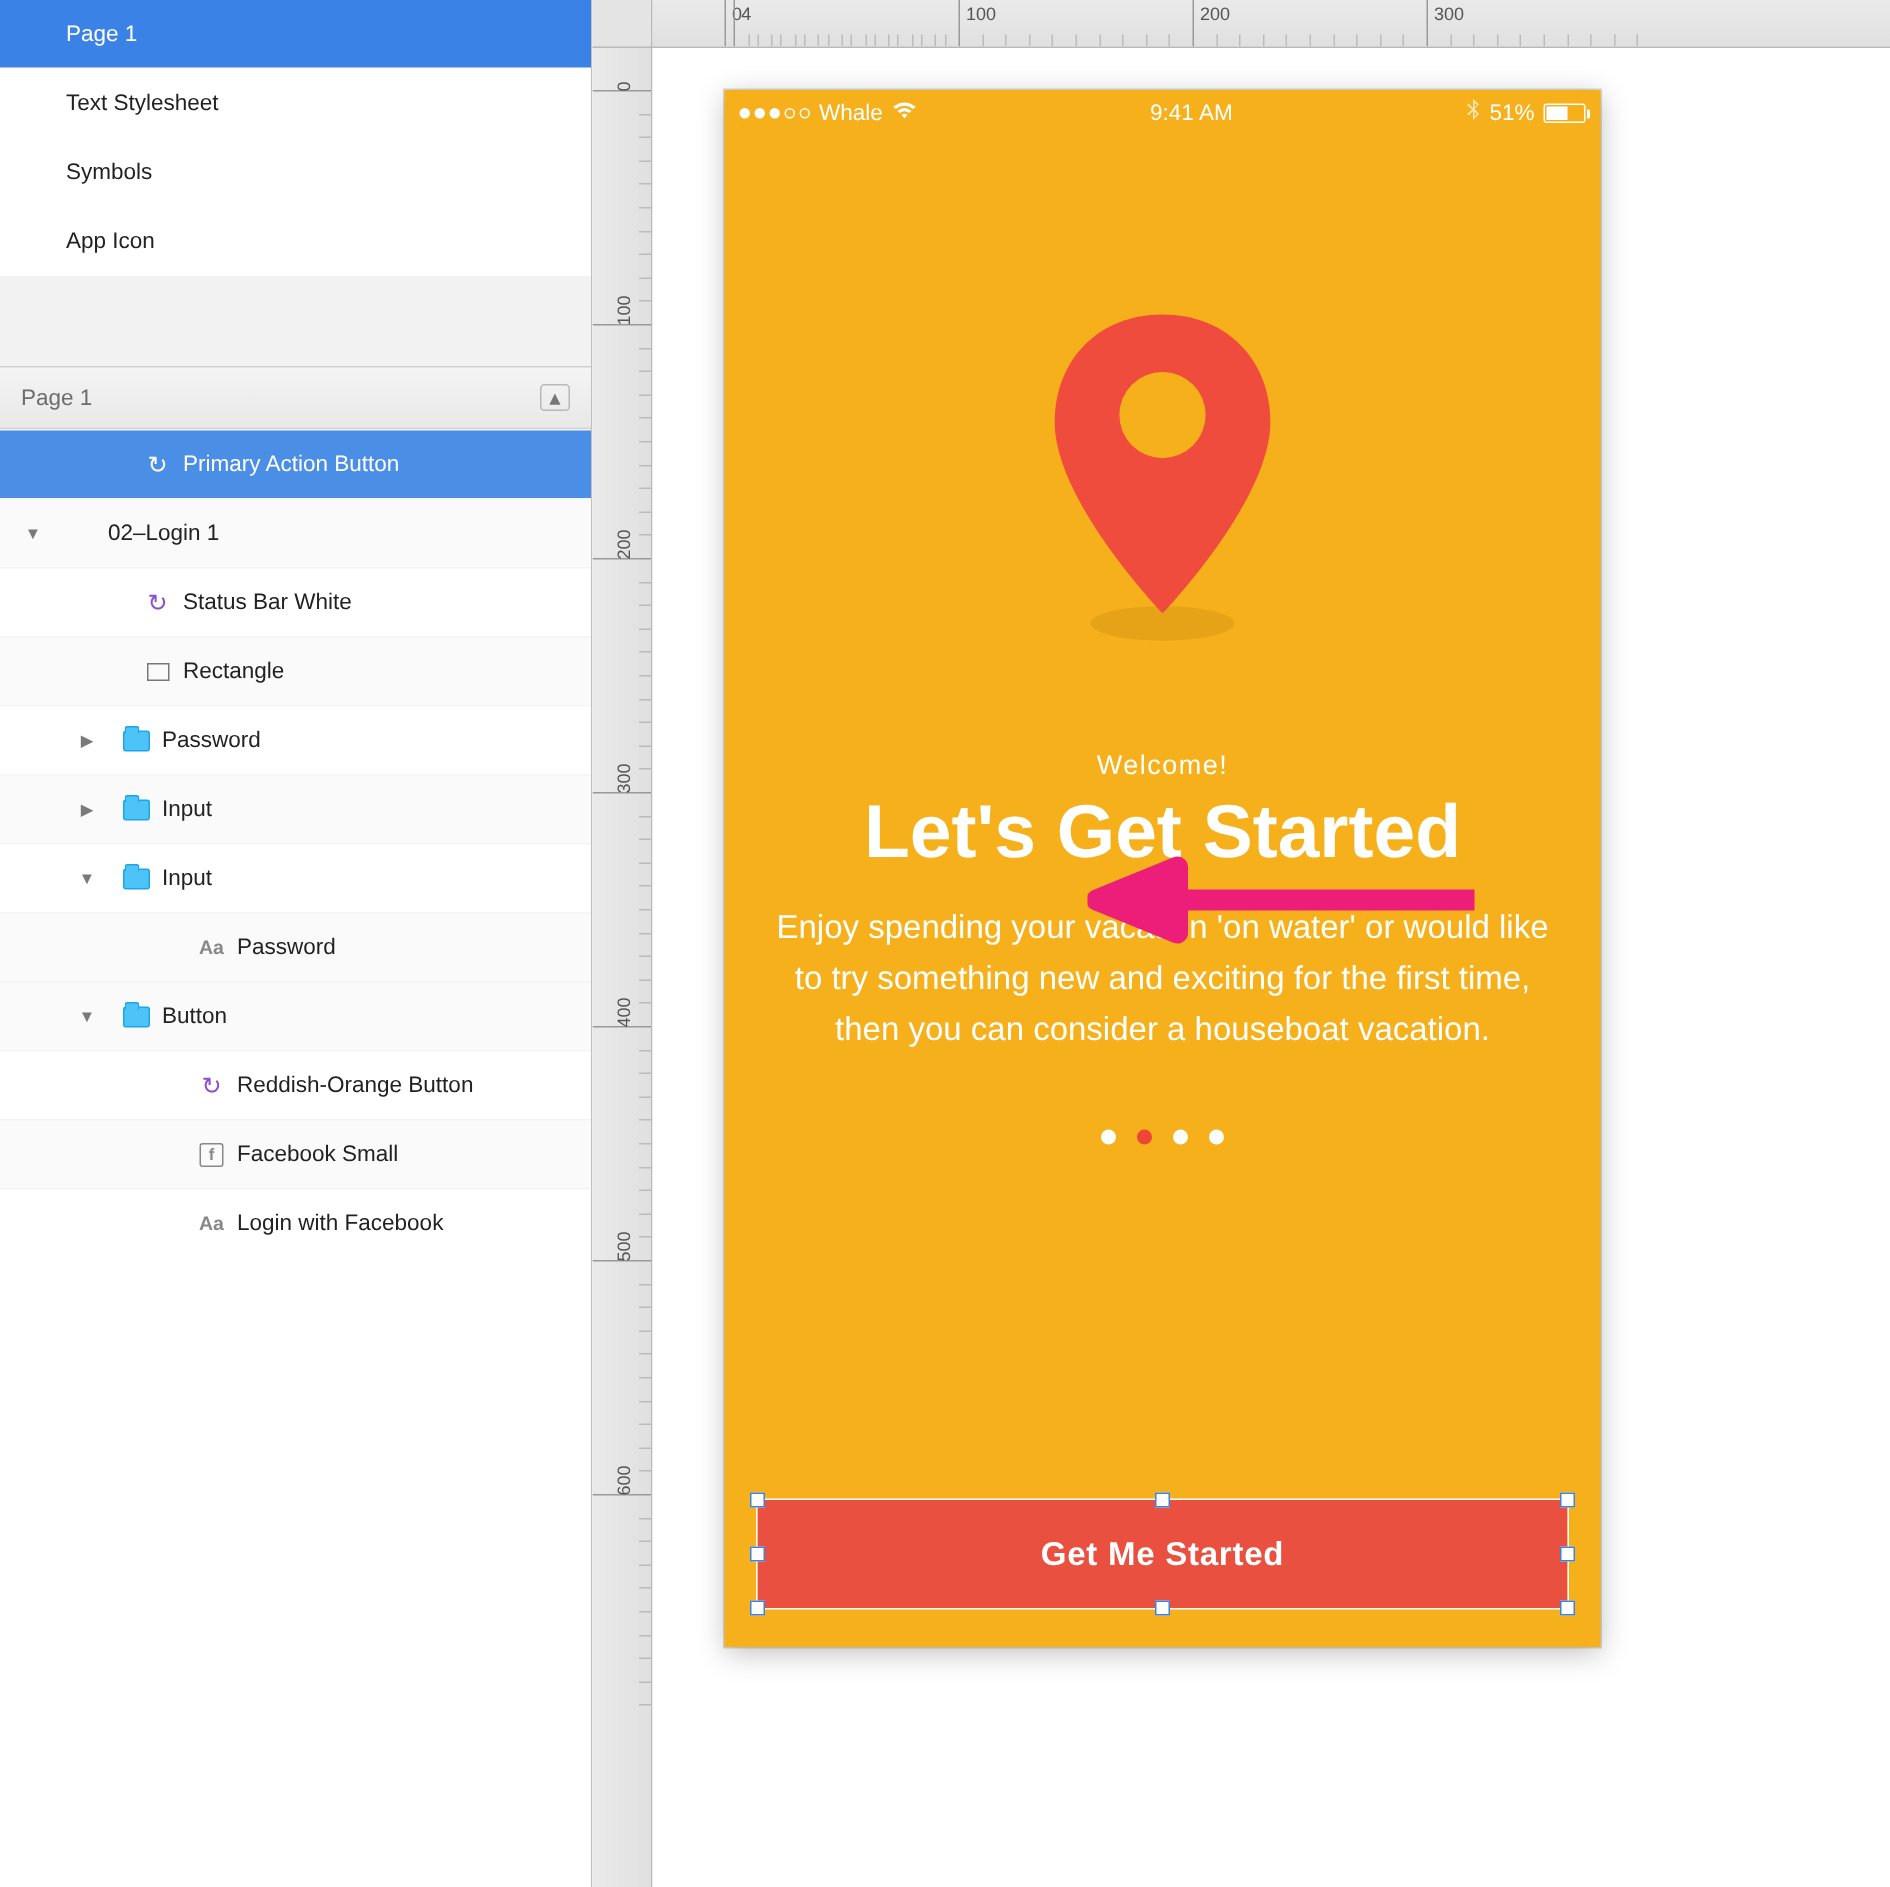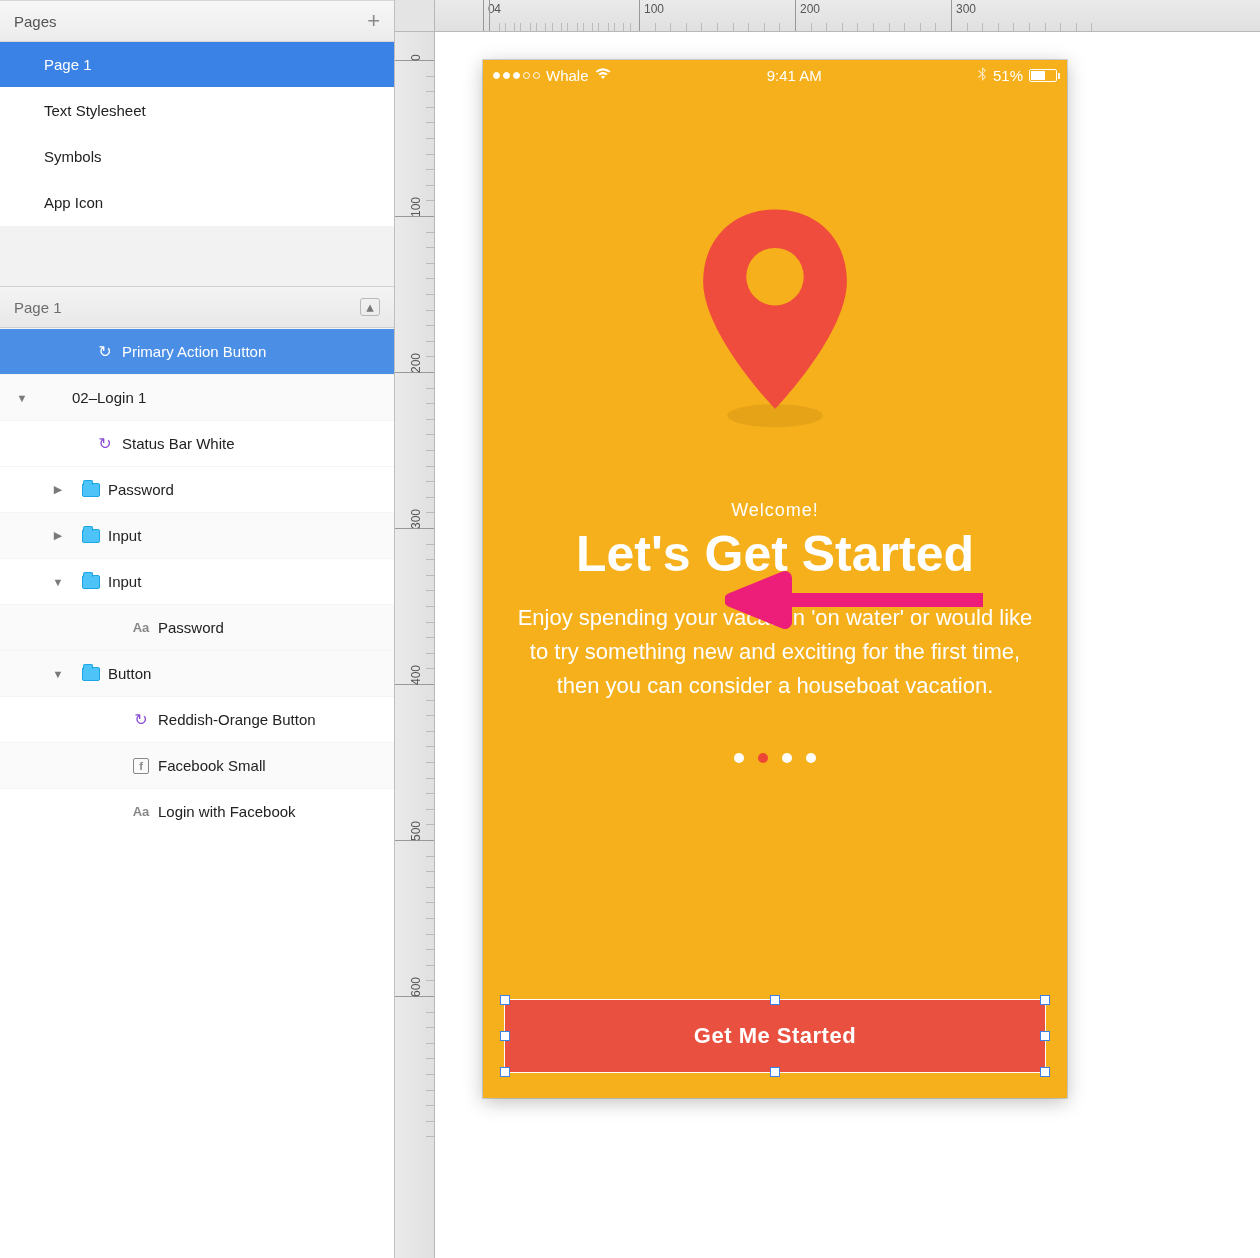--- a/index.html
+++ b/index.html
@@ -161,24 +161,20 @@
 .arrow1{ position:absolute; top:560px; left:330px; width:260px; height:80px; z-index:5; pointer-events:none;}
 </style>
 </head>
 <body>
 
 <div class="app">
 
   <div class="sidebar">
 
     <div class="pages-panel">
-      <div class="panel-header">
-        <span>Pages</span>
-        <span class="plus">+</span>
-      </div>
       <ul class="list">
         <li class="selected">
             <span>Page 1</span>
           </li>
         <li>
             <span>Text Stylesheet</span>
           </li>
         <li>
             <span>Symbols</span>
           </li>
@@ -208,20 +204,28 @@
           <span class="icon-slot"></span>
           <span>02–Login 1</span>
         </li>
         <li class="layer-row" style="padding-left: 50px;">
           <span class="disclosure"></span>
           <span style="width: 28px; display: inline-block;"></span>
           <span class="icon-slot">
             <span class="symbol-icon">↻</span>
           </span>
           <span>Status Bar White</span>
+        </li>
+        <li class="layer-row alt" style="padding-left: 50px;">
+          <span class="disclosure"></span>
+          <span style="width: 28px; display: inline-block;"></span>
+          <span class="icon-slot">
+            <span class="rect-icon"></span>
+          </span>
+          <span>Rectangle</span>
         </li>
         <li class="layer-row" style="padding-left: 50px;">
           <span class="disclosure">▶</span>
           <span style="width: 14px; display: inline-block;"></span>
           <span class="icon-slot">
             <span class="folder-icon"></span>
           </span>
           <span>Password</span>
         </li>
         <li class="layer-row alt" style="padding-left: 50px;">

